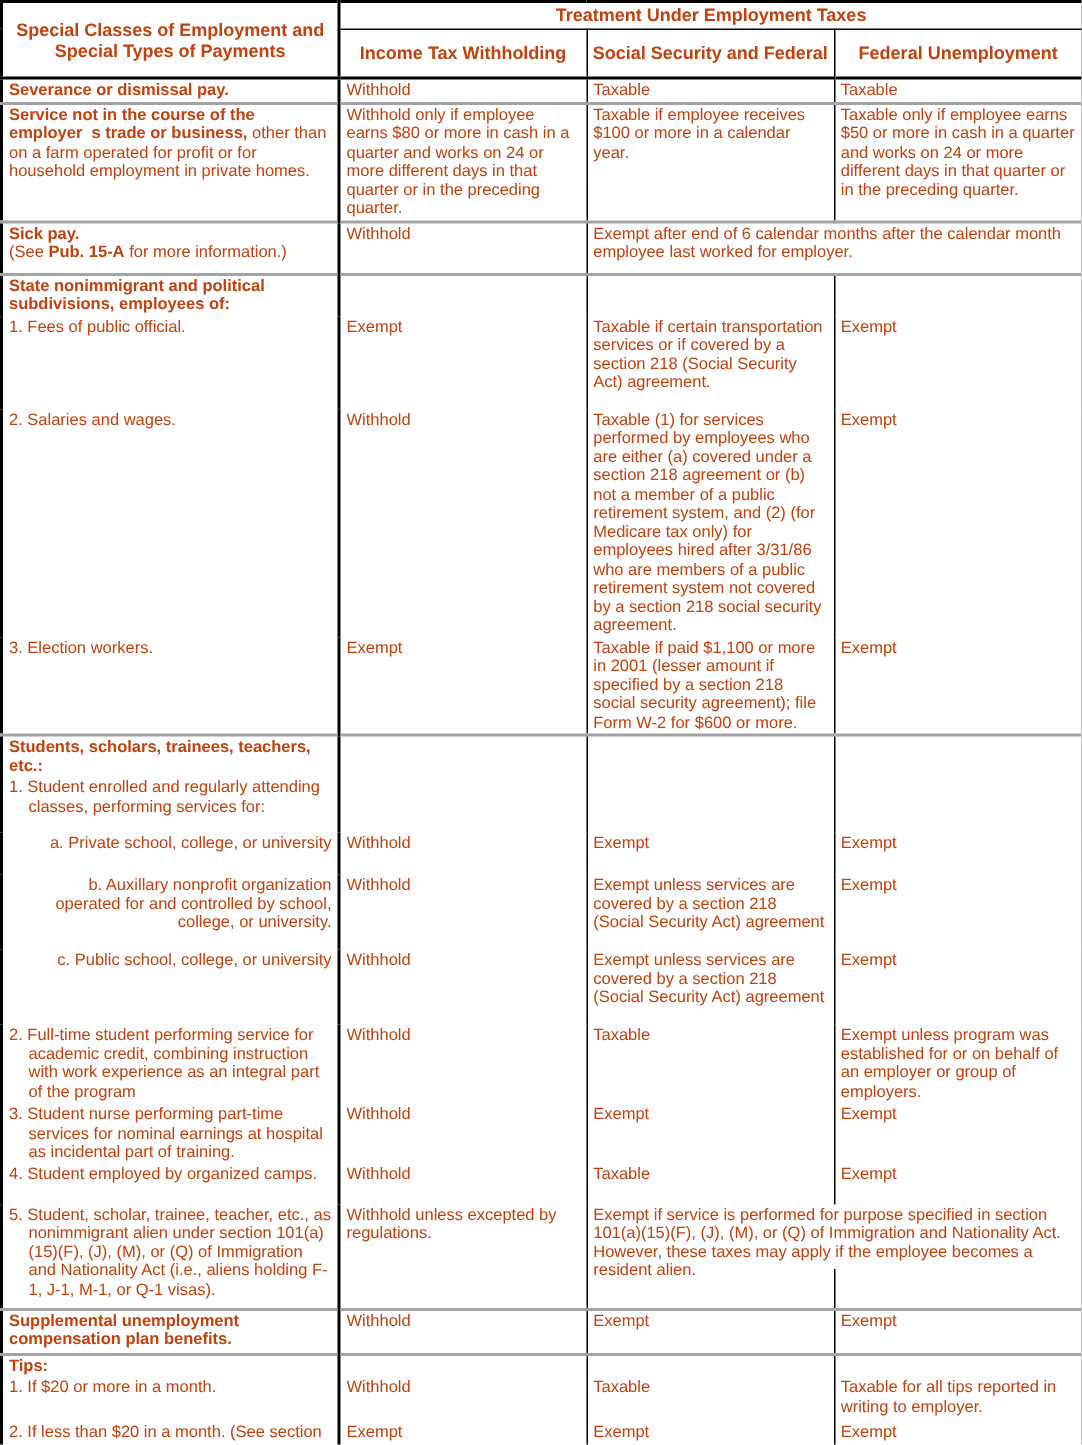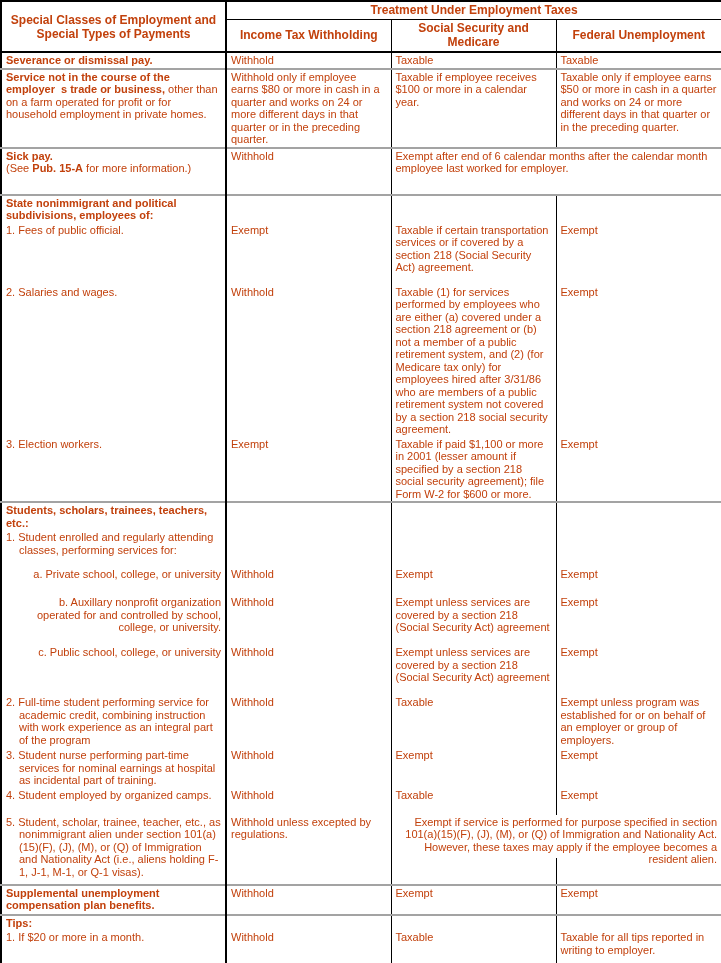--- a/index.html
+++ b/index.html
@@ -15,23 +15,23 @@
   th.c1h{border-bottom:2px solid #000;}
   th.span-h{border-bottom:1px solid #000;height:17px;}
   tr.hdr2 th{border-bottom:2px solid #000;height:33px;}
   .c2{border-left:2px solid #000;}
   .c3,.c4{border-left:1px solid #000;}
   tbody.section > tr:first-child > td{border-top:2px solid #a3a3a3;}
   .b{font-weight:bold;}
   .sec-label{font-weight:bold;}
   .item{padding-left:13px;text-indent:-13px;}
   .subitem{margin-left:11px;padding-left:13px;text-indent:-13px;text-align:right;}
-  td.merged{position:relative;text-align:right;}
+  td.merged{position:relative;}
   .artifact-line{position:absolute;left:164px;bottom:0;width:1px;height:26px;background:#000;}
-  tr.rh16{height:16px}tr.rh74{height:74px}tr.rh33{height:47px}tr.rh28{height:28px}
+  tr.rh16{height:16px}tr.rh74{height:74px}tr.rh33{height:35px}tr.rh28{height:28px}
   tr.rh62{height:62px}tr.rh145{height:145px}tr.rh57{height:57px}tr.rh26{height:26px}
   tr.rh37{height:37px}tr.rh50{height:50px}tr.rh53{height:53px}tr.rh36{height:36px}
   tr.rh27{height:27px}tr.rh70{height:70px}tr.rh30{height:30px}tr.rh13{height:13px}
   tr.rh22{height:22px}tr.rh18{height:18px}
 </style>
 </head>
 <body>
 
 <div class="page">
 <table class="tax">
@@ -42,21 +42,21 @@
         <col class="col4">
       </colgroup>
 
   <thead>
     <tr class="rh18">
       <th rowspan="2" class="c1h">Special Classes of Employment and Special Types of Payments</th>
       <th colspan="3" class="span-h c2">Treatment Under Employment Taxes</th>
     </tr>
     <tr class="hdr2">
       <th class="c2">Income Tax Withholding</th>
-      <th class="c3">Social Security and Medicare</th>
+      <th class="c3">Social Security and Federal</th>
       <th class="c4">Federal Unemployment</th>
     </tr>
   </thead>
 
   <tbody class="section">
     <tr class="rh16">
       <td><span class="sec-label">Severance or dismissal pay.</span></td>
       <td class="c2">Withhold</td>
       <td class="c3">Taxable</td>
       <td class="c4">Taxable</td>

